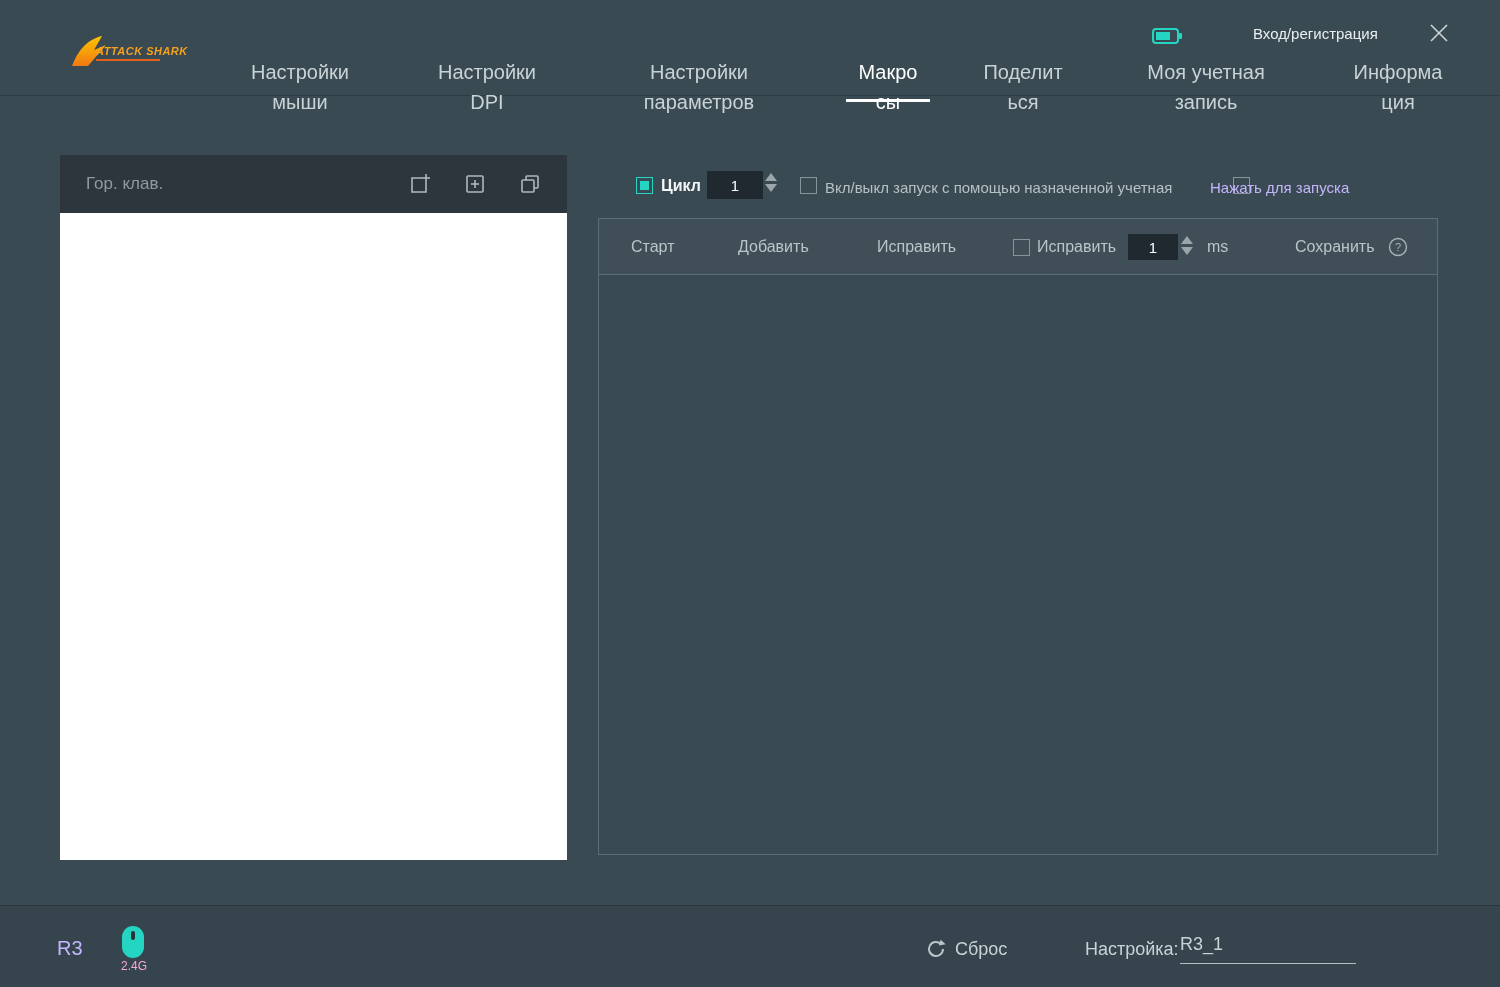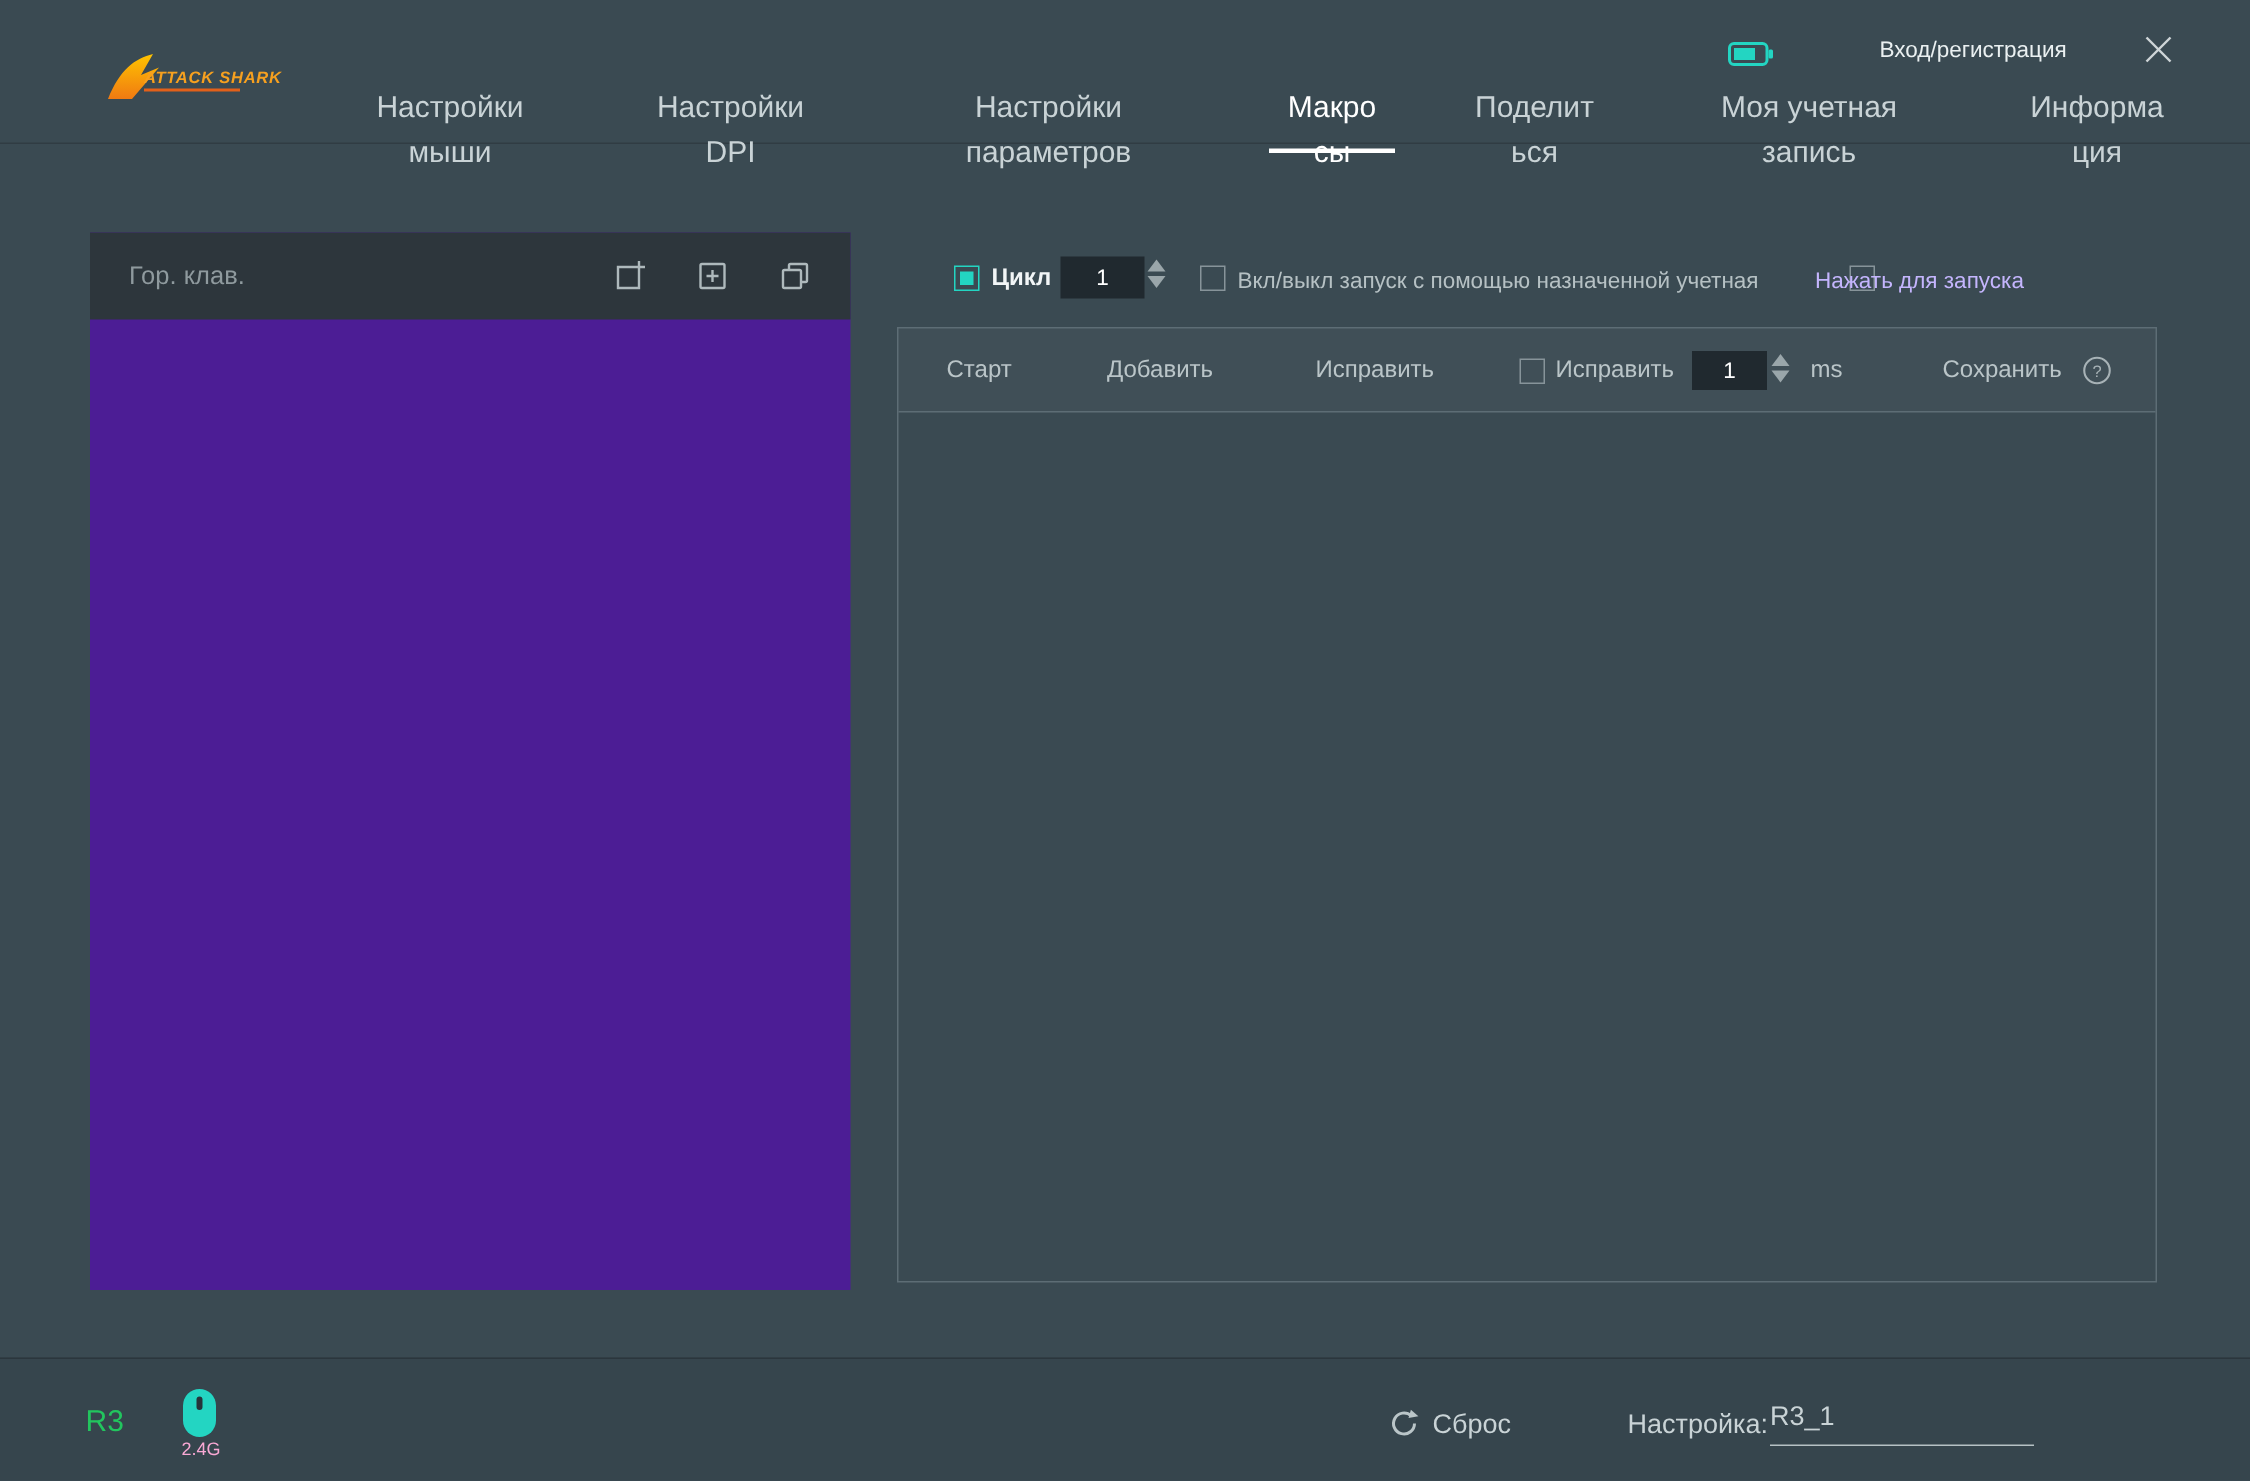--- a/index.html
+++ b/index.html
@@ -34,21 +34,21 @@
     position:absolute; top:42px; left:50%; transform:translateX(-50%);
     width:84px; height:3px; background:#ffffff; z-index:-1;
   }
   .tab-label { position:relative; }
 
   .battery { position:absolute; left:1152px; top:27px; }
   .auth-link { position:absolute; left:1253px; top:25px; font-size:15px; color:#eaf0f1; cursor:pointer; }
   .close-btn { position:absolute; left:1428px; top:22px; width:22px; height:22px; cursor:pointer; }
 
   
-  .left-panel { position:absolute; left:60px; top:155px; width:507px; height:705px; background:#4c1d95; }
+  .left-panel { position:absolute; left:60px; top:155px; width:507px; height:705px; background:#ffffff; }
   .left-panel-header {
     height:58px; background:#2d363c; display:flex; align-items:center; padding:0 26px;
   }
   .left-panel-title { flex:1; color:#8f9a9e; font-size:17px; }
   .lp-icon { width:22px; height:22px; margin-left:33px; cursor:pointer; flex:0 0 auto; }
 
   
   .checkbox {
     position:absolute; width:17px; height:17px;
     border:1px solid #87949a; background:transparent; cursor:pointer;
@@ -94,21 +94,21 @@
   .spinner-delay { left:580px; top:16px; }
   .tb-ms { left:608px; cursor:default; }
   .tb-save { left:696px; }
   .tb-help { position:absolute; left:789px; top:18px; width:20px; height:20px; cursor:pointer; }
 
   
   .footer {
     position:absolute; left:0; top:905px; width:1500px; height:82px;
     background:#36454d; border-top:1px solid #2b363d;
   }
-  .device-name { position:absolute; left:57px; top:31px; font-size:20px; color:#22c55e; }
+  .device-name { position:absolute; left:57px; top:31px; font-size:20px; color:#c4b5fd; }
   .mouse-icon { position:absolute; left:120px; top:18px; }
   .link-type { position:absolute; left:108px; top:53px; width:52px; text-align:center; font-size:12px; color:#f9a8d4; }
   .reset-icon { position:absolute; left:926px; top:33px; width:20px; height:20px; cursor:pointer; }
   .reset-label { position:absolute; left:955px; top:33px; font-size:18px; color:#c9d3d6; cursor:pointer; }
   .profile-label { position:absolute; left:1085px; top:33px; font-size:18px; color:#c9d3d6; }
   .profile-value {
     position:absolute; left:1180px; top:18px; width:176px; height:40px;
     border-bottom:1px solid #b6c1c4; text-align:left; line-height:40px;
     font-size:18px; color:#c9d3d6; cursor:text;
   }

